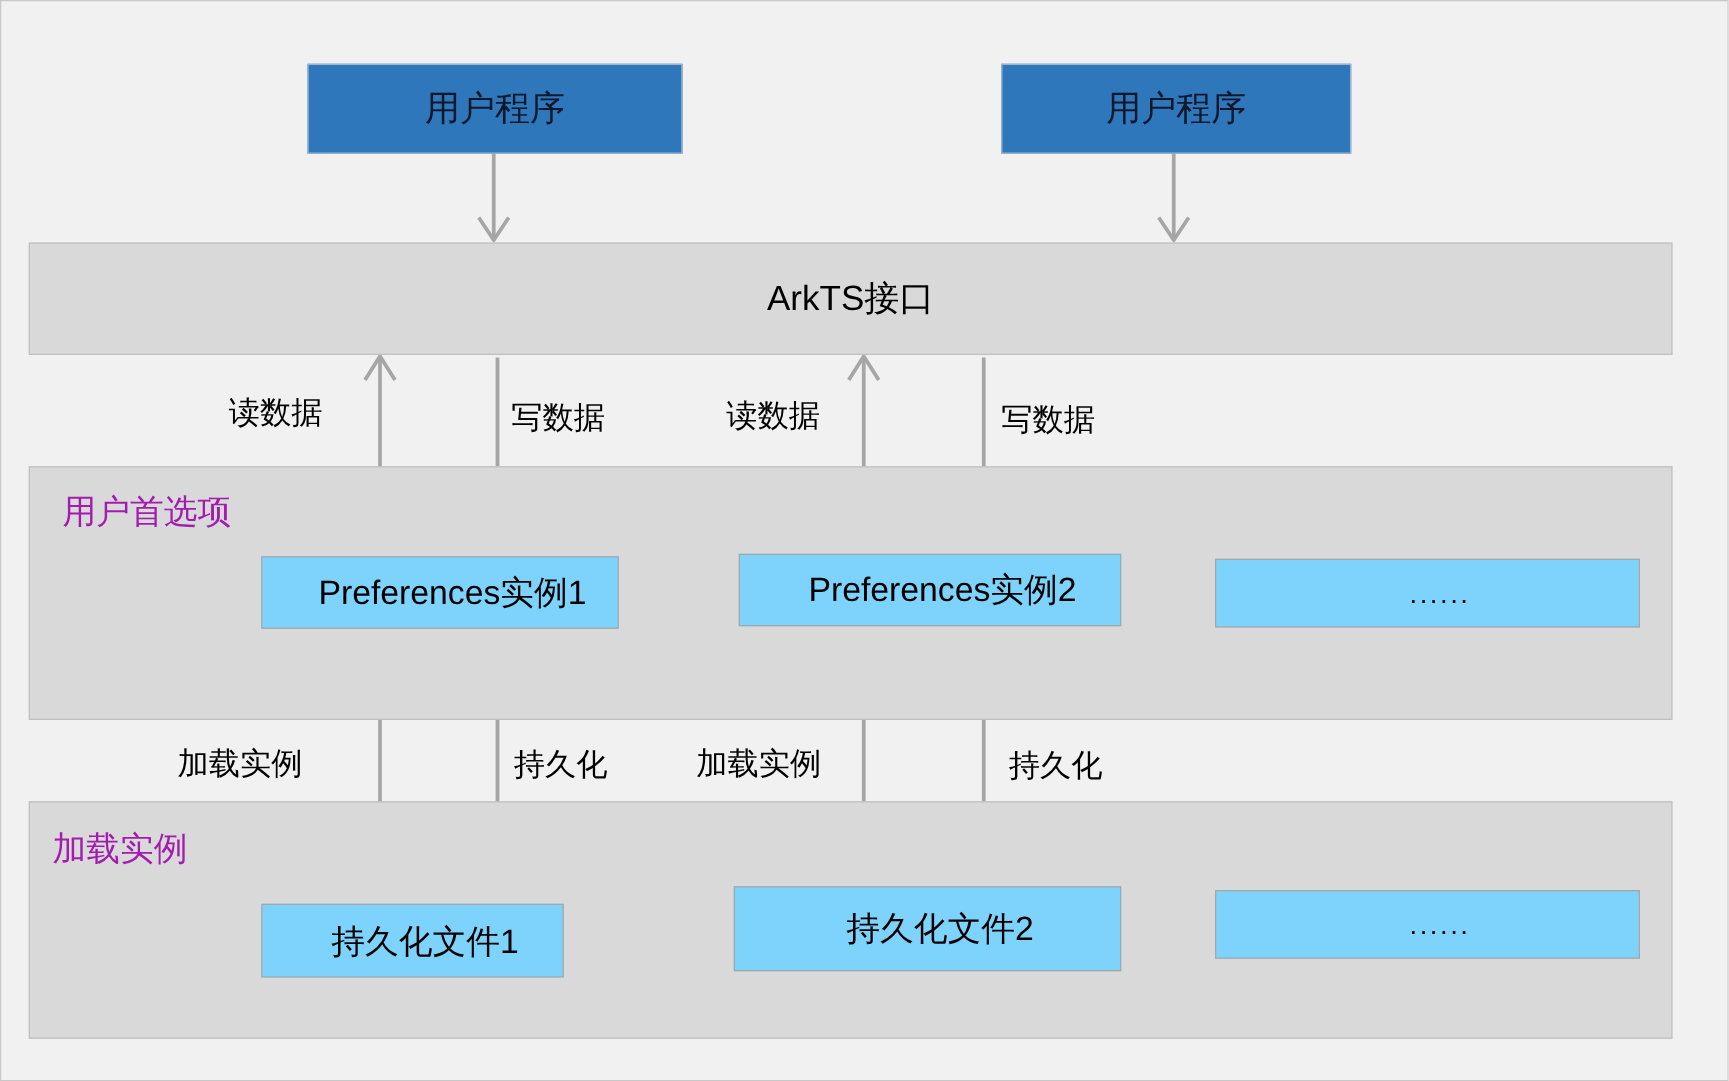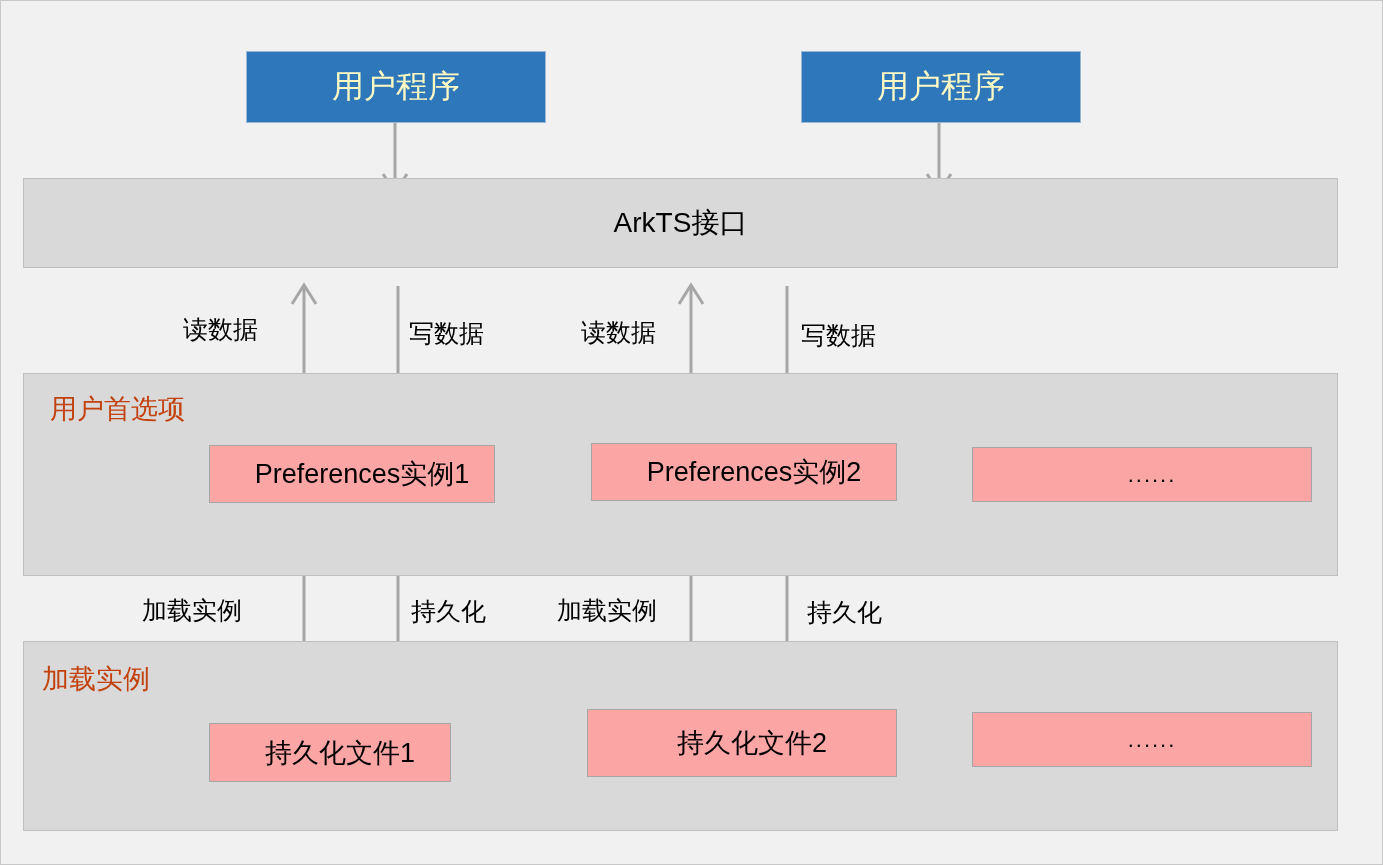--- a/index.html
+++ b/index.html
@@ -34,44 +34,44 @@
     display: flex;
     align-items: center;
     justify-content: center;
     text-align: center;
     color: #000000;
     z-index: 3;
   }
   .node-user {
     background: #2e77bb;
     border: 1px solid #9ab6d4;
-    font-size: 32px;
-    color: #fef9c3;
+    font-size: 28px;
+    color: #0f172a;
   }
   .node-api {
     background: #d9d9d9;
     border: 1px solid #bfbfbf;
     font-size: 28px;
   }
   .panel {
     position: absolute;
     box-sizing: border-box;
     background: #d9d9d9;
     border: 1px solid #bfbfbf;
     z-index: 1;
   }
   .panel-title {
     position: absolute;
     font-size: 27px;
-    color: #c2410c;
+    color: #a21caf;
     z-index: 4;
     white-space: nowrap;
   }
   .node-inst {
-    background: #fca5a5;
+    background: #7dd3fc;
     border: 1px solid #a6a6a6;
     font-size: 27px;
     z-index: 3;
     padding-left: 20px;
   }
   .ellipsis-text {
     font-size: 22px;
     letter-spacing: 2px;
     line-height: 1;
   }
@@ -124,21 +124,21 @@
   </svg>
 
   <div class="node node-user" style="left:245px; top:50px; width:300px; height:72px;">
     <span>用户程序</span>
   </div>
 
   <div class="node node-user" style="left:800px; top:50px; width:280px; height:72px;">
     <span>用户程序</span>
   </div>
 
-  <div class="node node-api" style="left:22px; top:177px; width:1315px; height:90px;">
+  <div class="node node-api" style="left:22px; top:193px; width:1315px; height:90px;">
     <span>ArkTS接口</span>
   </div>
 
   <div class="edge-label" style="left:182px; top:312px;">读数据</div>
   <div class="edge-label" style="left:408px; top:316px;">写数据</div>
   <div class="edge-label" style="left:580px; top:315px;">读数据</div>
   <div class="edge-label" style="left:800px; top:318px;">写数据</div>
 
   <div class="panel" style="left:22px; top:372px; width:1315px; height:203px;"></div>
   <div class="panel-title" style="left:49px; top:390px;">用户首选项</div>

